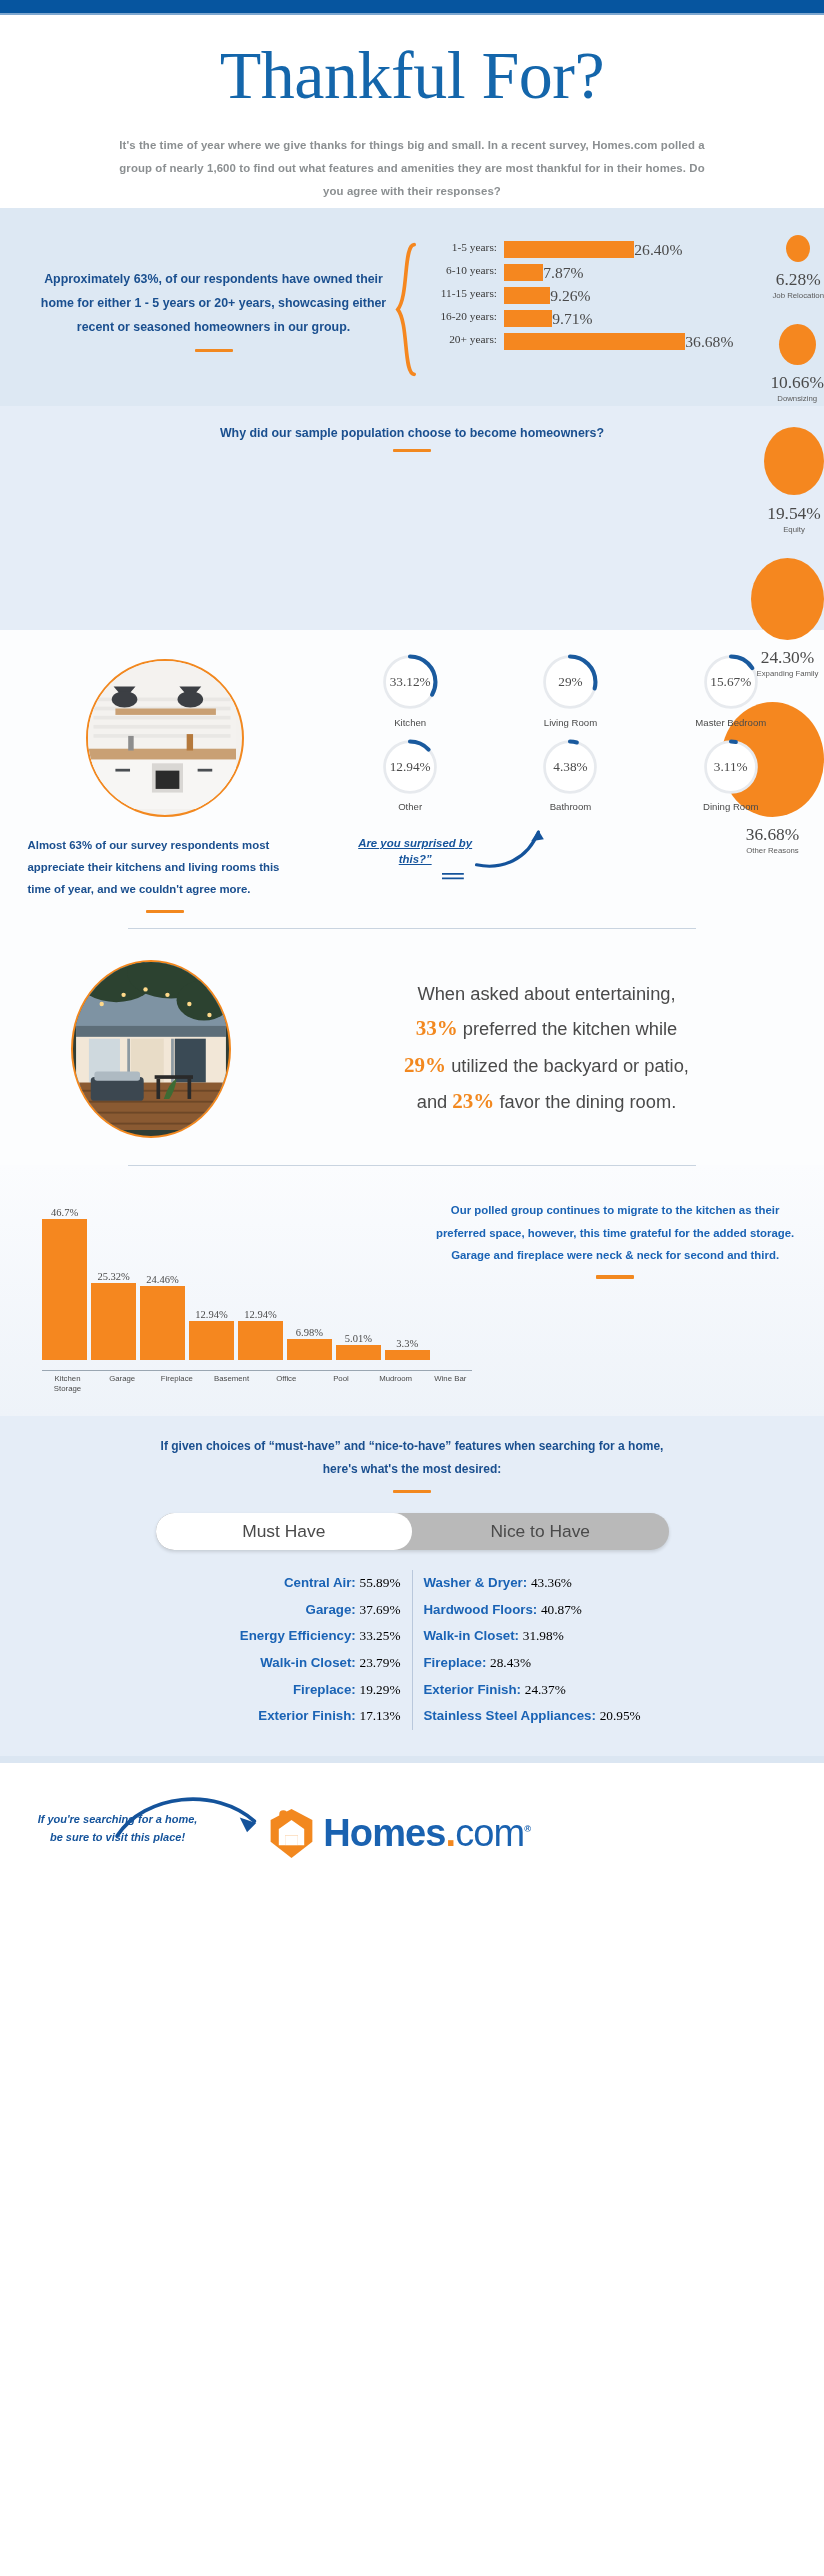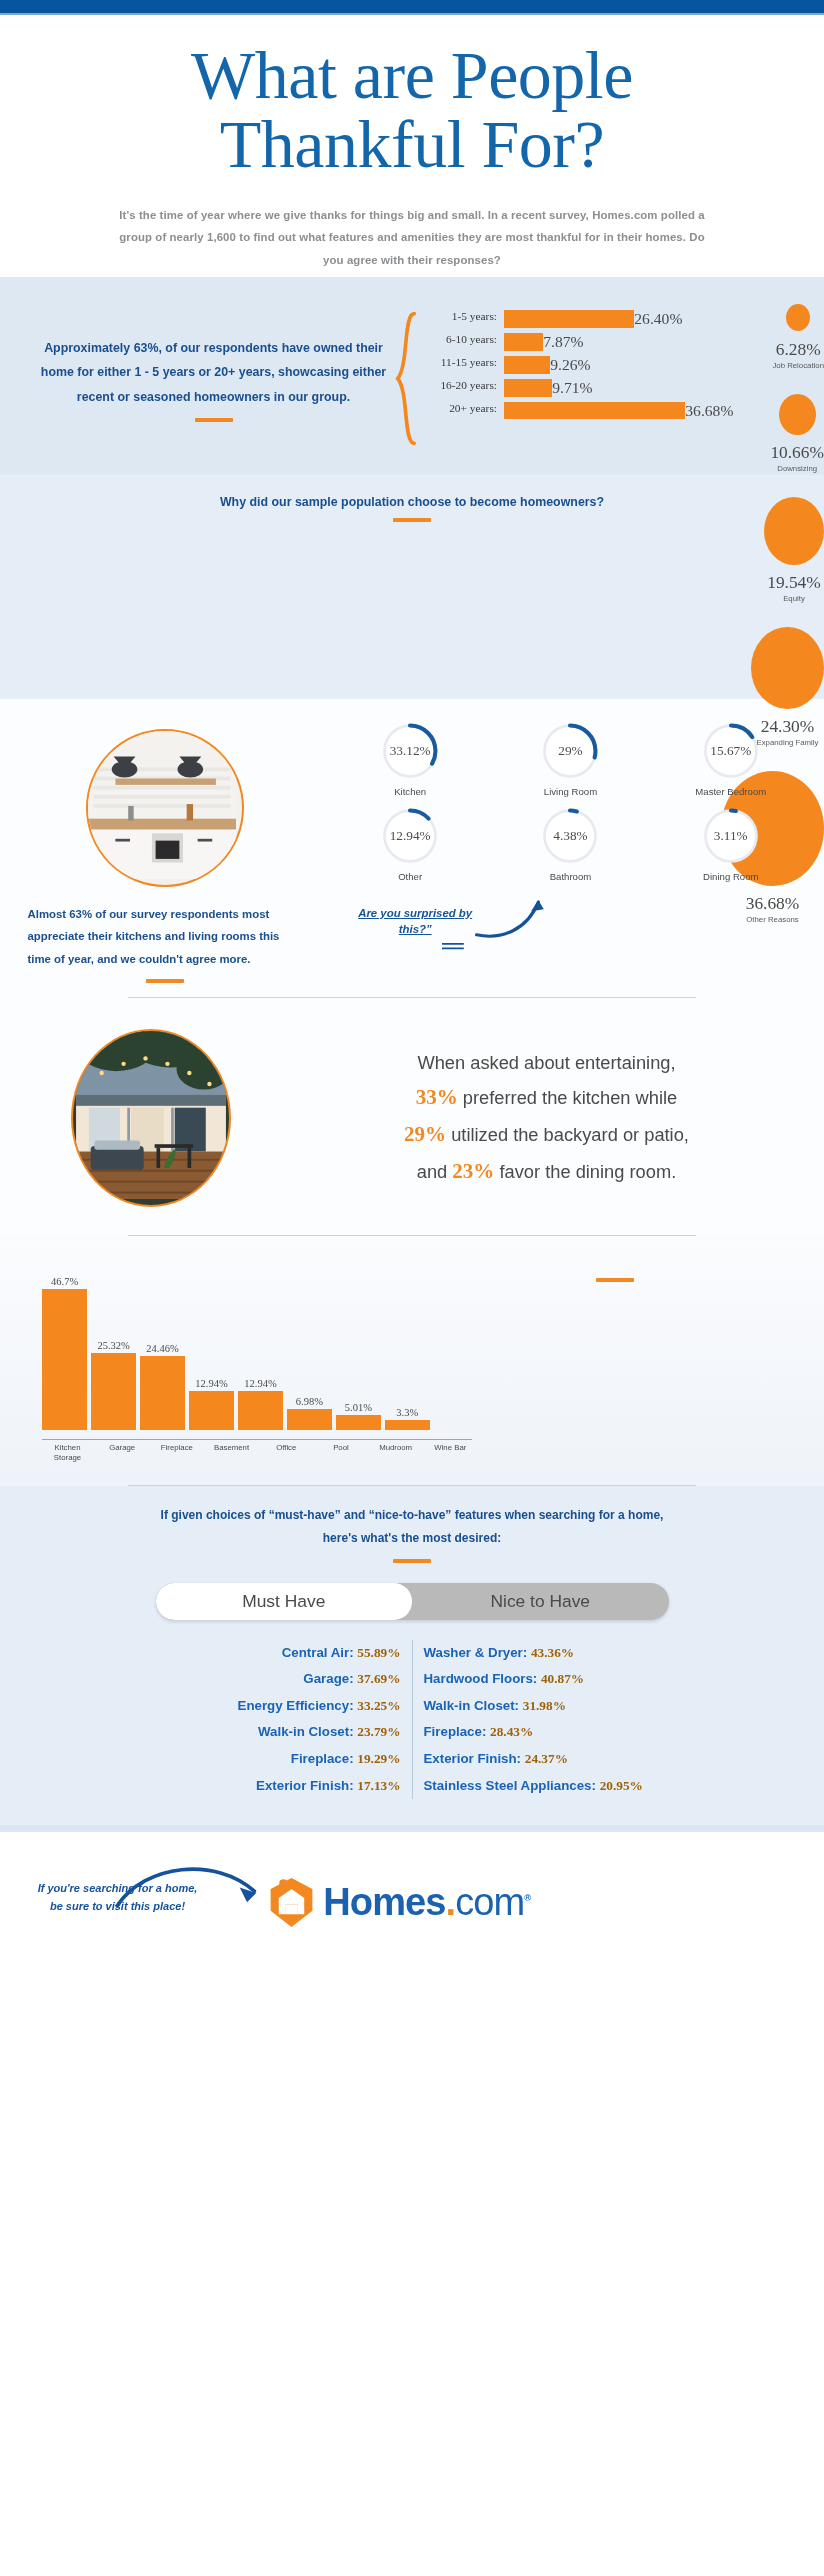--- a/index.html
+++ b/index.html
@@ -157,21 +157,21 @@
   .toggle-half{
     flex:1;display:flex;align-items:center;justify-content:center;
     font-size:17.4px;color:#4a4a4a;
   }
   .toggle-half.active{background:#ffffff;border-radius:18.3px;}
   .cols2{display:flex;width:568px;margin:20px auto 0;}
   .col2{flex:1;padding:0 11px;box-sizing:border-box;}
   .col2.left{border-right:0.9px solid #b9c8dc;text-align:right;}
   .col2.right{text-align:left;}
   .feat{font-size:13.3px;line-height:2.0;color:#1a63b5;font-weight:700;}
-  .feat .v{color:#a16207;font-weight:700;font-family:"Liberation Serif", serif;font-size:13.3px;}
+  .feat .v{color:#000000;font-weight:400;font-family:"Liberation Serif", serif;font-size:13.3px;}
 
   
   .footline{height:7.3px;background:#dbe6f2;}
   .footer{background:#ffffff;height:137px;position:relative;}
   .foot-note{
     position:absolute;left:35px;top:48px;width:165px;text-align:center;
     color:#14539b;font-size:11px;font-style:italic;font-weight:700;line-height:1.6;
   }
   .logo{position:absolute;left:267px;top:44px;display:flex;align-items:center;}
   .logo-text{
@@ -185,21 +185,20 @@
 </head>
 <body>
 
 <div class="page">
 
   <div class="topbar"></div>
   <div class="topbar-thin"></div>
 
   <div class="hero">
     <h1>
-      <span>What are People</span>
       <span class="l2">Thankful For?</span>
     </h1>
     <p class="intro">It's the time of year where we give thanks for things big and small. In a recent survey, Homes.com polled a group of nearly 1,600 to find out what features and amenities they are most thankful for in their homes. Do you agree with their responses?</p>
   </div>
 
   <div class="sec-blue">
     <div class="b1">
       <div class="b1-left">
         <p>Approximately 63%, of our respondents have owned their home for either 1 - 5 years or 20+ years, showcasing either recent or seasoned homeowners in our group.</p>
         <div class="orange-rule"></div>
@@ -472,20 +471,21 @@
               <div class="col-val">5.01%</div>
               <div class="col-bar" style="height: 15px; background: rgb(245, 135, 31);"></div>
             </div>
             <div class="col-col">
               <div class="col-val">3.3%</div>
               <div class="col-bar" style="height: 10px; background: rgb(245, 135, 31);"></div>
             </div>
           </div>
       </div>
       <div class="b5-right">
+        <p>Our polled group continues to migrate to the kitchen as their preferred space, however, this time grateful for the added storage. Garage and fireplace were neck &amp; neck for second and third.</p>
         <div class="orange-rule"></div>
       </div>
     </div>
     <div class="col-axis"></div>
     <div class="col-labels" id="col-labels">
         <div class="col-lab">Kitchen Storage</div>
         <div class="col-lab">Garage</div>
         <div class="col-lab">Fireplace</div>
         <div class="col-lab">Basement</div>
         <div class="col-lab">Office</div>

